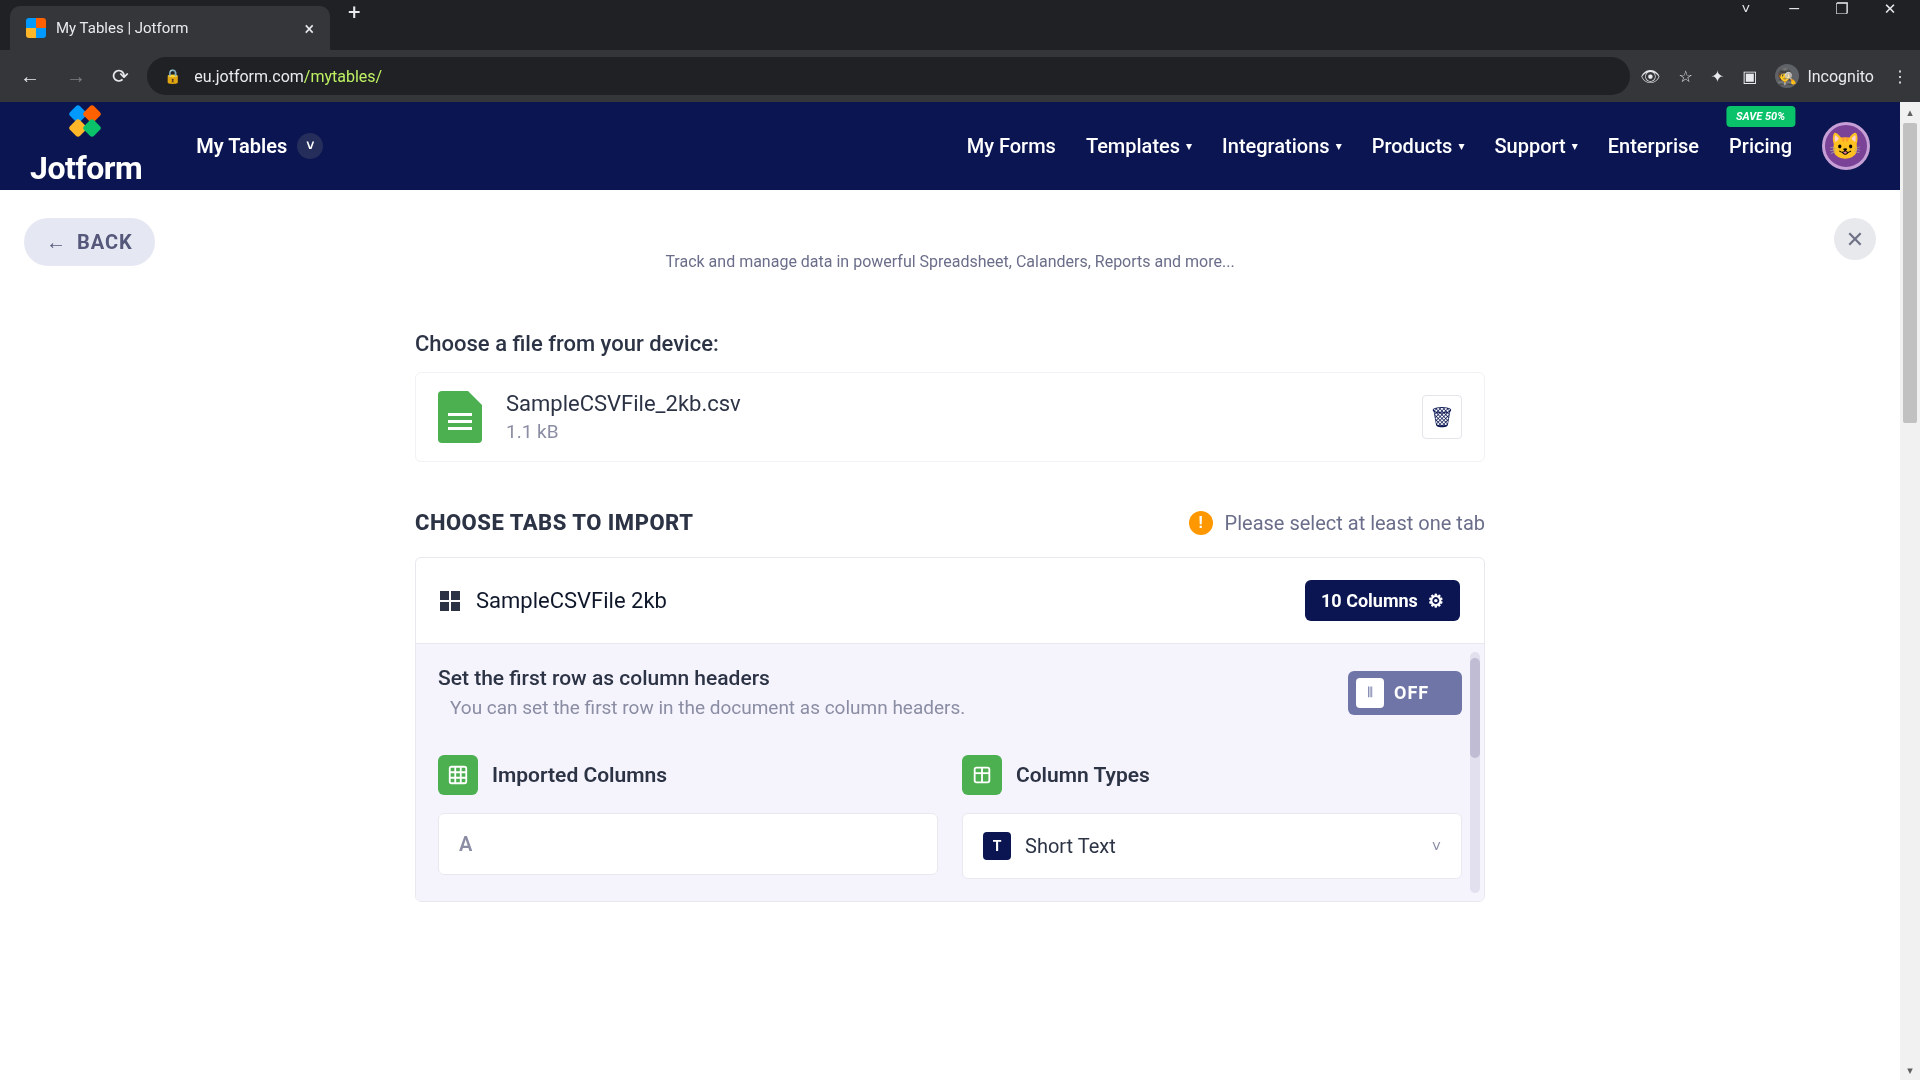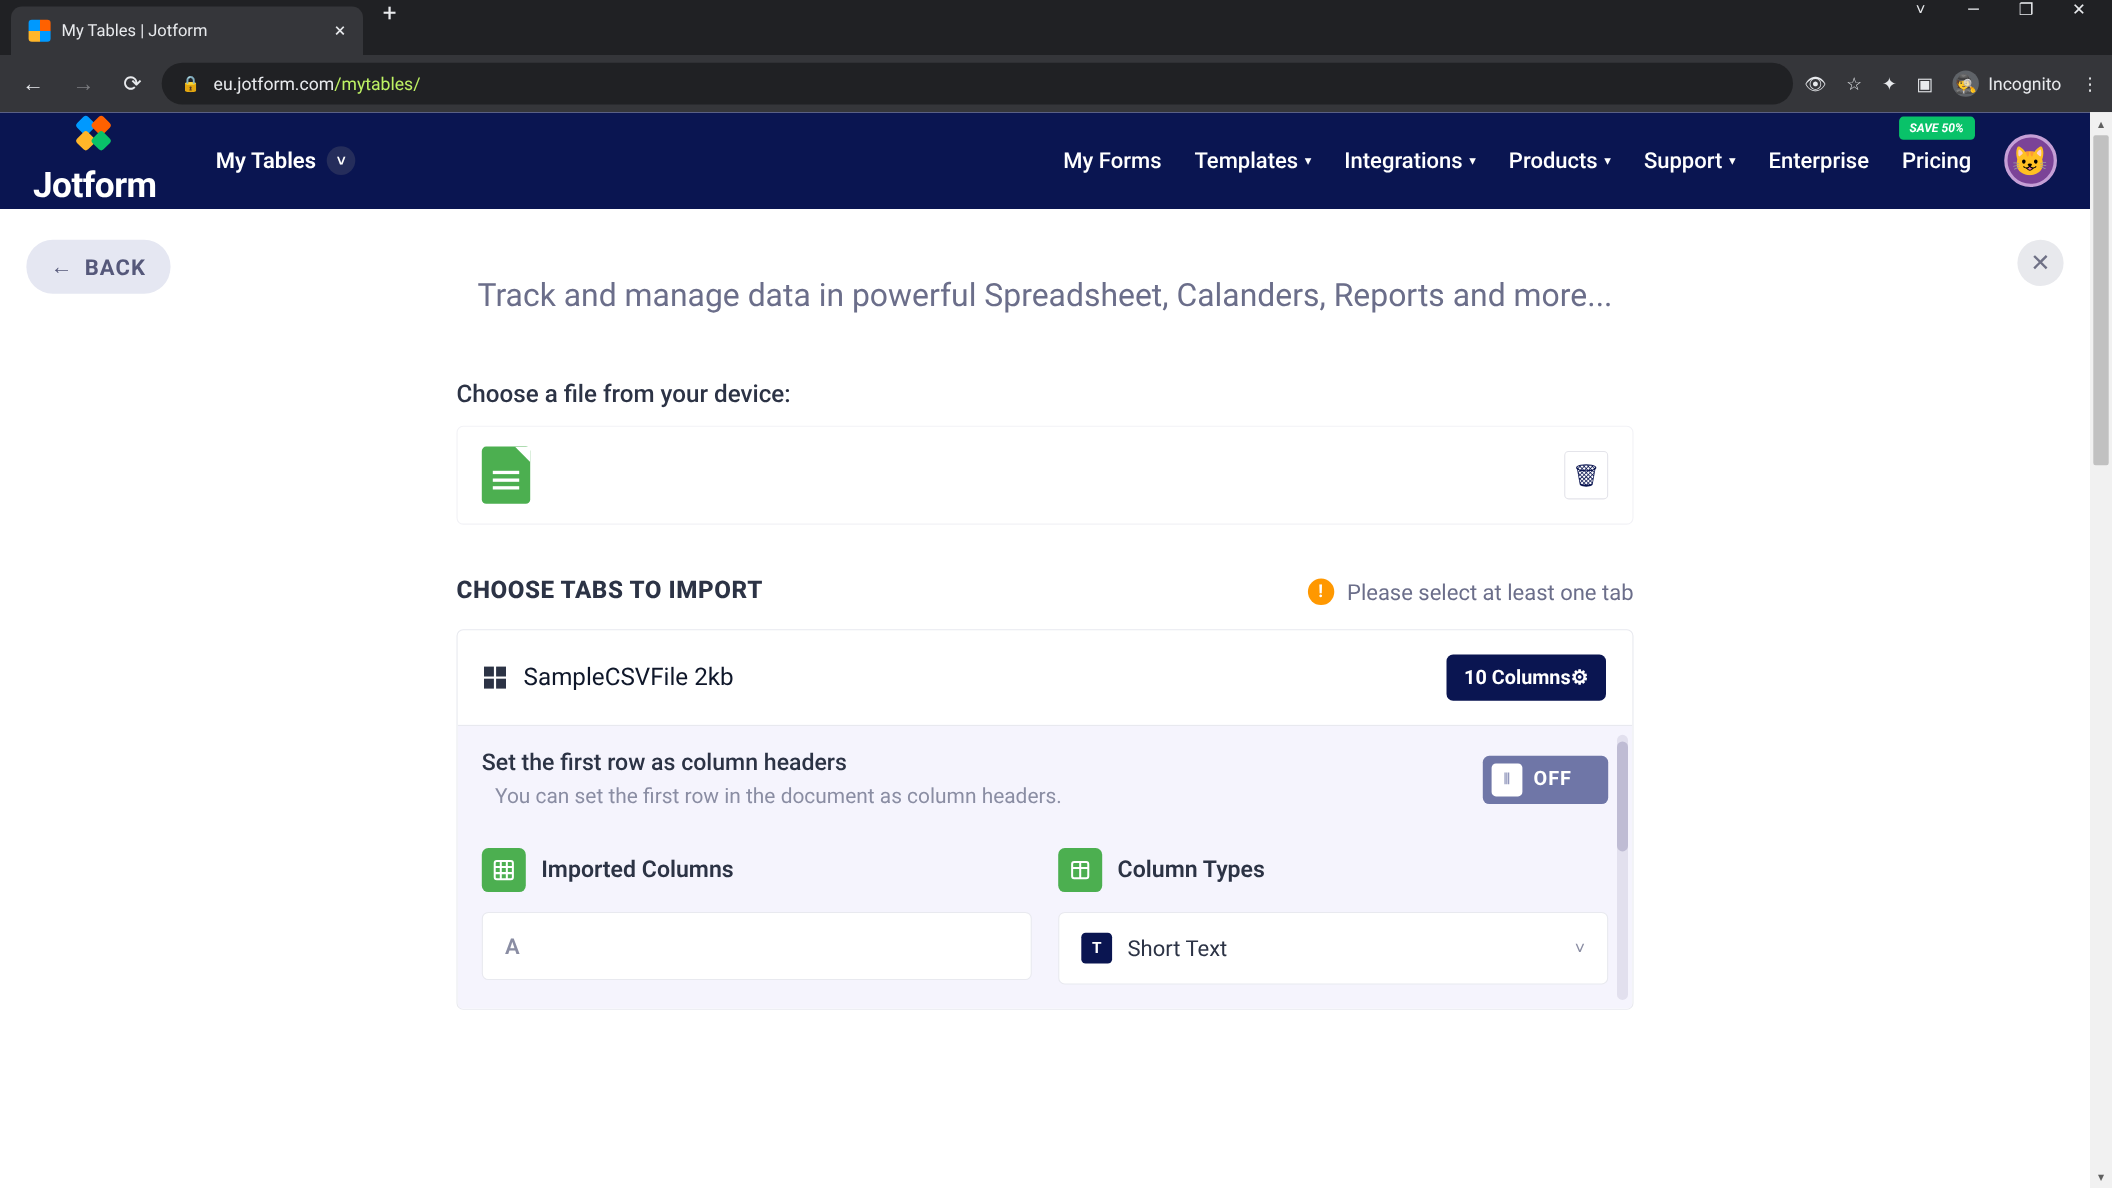--- a/index.html
+++ b/index.html
@@ -48,21 +48,21 @@
 .pricing-wrap { position: relative; }
 .save-badge { position: absolute; top: -28px; left: 50%; transform: translateX(-50%); background: #09c269; color: #fff; font-size: 11px; font-weight: 700; padding: 4px 10px; border-radius: 4px; font-style: italic; white-space: nowrap; }
 .avatar { width: 48px; height: 48px; background: #7b4397; border-radius: 50%; border: 3px solid #c59fd6; display: flex; align-items: center; justify-content: center; font-size: 26px; }
 
 
 .content { background: #fff; height: calc(100% - 88px); position: relative; padding: 0; }
 .back-pill { position: absolute; top: 28px; left: 24px; background: #e5e7f2; border-radius: 24px; padding: 12px 22px; display: flex; align-items: center; gap: 10px; color: #55587a; font-size: 20px; font-weight: 700; letter-spacing: 1px; }
 .close-circle { position: absolute; top: 28px; right: 24px; width: 42px; height: 42px; background: #e8e9ed; border-radius: 50%; display: flex; align-items: center; justify-content: center; color: #6f7186; font-size: 22px; }
 .center-col { max-width: 1070px; margin: 0 auto; padding-top: 40px; }
 .title { color: #0a1551; font-size: 42px; font-weight: 800; text-align: center; }
-.subtitle { color: #6b6e8a; font-size: 29px; text-align: center; margin-top: 22px; }
+.subtitle { color: #6b6e8a; font-size: 16px; text-align: center; margin-top: 22px; }
 .section-label { color: #2c3345; font-size: 22px; font-weight: 500; margin-top: 60px; }
 
 .file-card { background: #fff; border: 1px solid #f2f2f6; border-radius: 6px; padding: 18px 22px; margin-top: 16px; display: flex; align-items: center; gap: 24px; }
 .file-icon { width: 44px; height: 52px; background: #4caf50; border-radius: 4px; position: relative; }
 .file-icon::before { content: ''; position: absolute; top: 0; right: 0; width: 14px; height: 14px; background: #fff; clip-path: polygon(0 0, 100% 100%, 100% 0); }
 .file-icon::after { content: ''; position: absolute; left: 10px; top: 22px; width: 24px; height: 3px; background: #fff; box-shadow: 0 7px 0 #fff, 0 14px 0 #fff; }
 .file-info .fname { font-size: 22px; color: #2c3345; }
 .file-info .fsize { font-size: 19px; color: #8a8da3; margin-top: 4px; }
 .trash-btn { margin-left: auto; width: 40px; height: 44px; border: 1px solid #e4e4ea; border-radius: 4px; display: flex; align-items: center; justify-content: center; color: #0a1551; font-size: 20px; }
 
@@ -70,21 +70,21 @@
 .tabs-title { color: #2c3345; font-size: 22px; font-weight: 800; letter-spacing: 0.5px; }
 .warn { margin-left: auto; display: flex; align-items: center; gap: 12px; }
 .warn-dot { width: 24px; height: 24px; background: #ff9800; border-radius: 50%; color: #fff; display: flex; align-items: center; justify-content: center; font-weight: 700; font-size: 16px; }
 .warn-text { color: #6b6e8a; font-size: 20px; }
 
 .tab-panel { border: 1px solid #e8e9ef; border-radius: 6px; margin-top: 22px; overflow: hidden; }
 .tab-head { display: flex; align-items: center; padding: 22px 24px; gap: 16px; }
 .grid-icon { width: 20px; height: 20px; display: grid; grid-template-columns: 1fr 1fr; grid-template-rows: 1fr 1fr; gap: 2px; }
 .grid-icon span { background: #2c3345; }
 .tab-name { font-size: 22px; color: #0f172a; }
-.cols-pill { margin-left: auto; background: #0a1551; color: #fff; padding: 10px 16px; border-radius: 6px; font-size: 18px; font-weight: 700; display: flex; align-items: center; gap: 0; }
+.cols-pill { margin-left: auto; background: #0a1551; color: #fff; padding: 10px 16px; border-radius: 6px; font-size: 18px; font-weight: 700; display: flex; align-items: center; gap: 10px; }
 
 .tab-body { background: #f5f4fd; border-top: 1px solid #e8e9ef; padding: 22px; position: relative; }
 .row1 { display: flex; align-items: center; }
 .row1 .h { font-size: 21px; color: #2c3345; font-weight: 500; }
 .row1 .s { font-size: 19px; color: #8a8da3; margin-top: 6px; margin-left: 12px; }
 .toggle { margin-left: auto; background: #6f76a7; border-radius: 6px; height: 44px; width: 114px; display: flex; align-items: center; padding: 0 8px; gap: 10px; }
 .toggle .knob { width: 28px; height: 30px; background: #fff; border-radius: 4px; display: flex; align-items: center; justify-content: center; color: #6f76a7; font-size: 14px; }
 .toggle .lbl { color: #fff; font-size: 18px; font-weight: 700; letter-spacing: 1px; }
 .inner-scroll { position: absolute; right: 4px; top: 8px; bottom: 8px; width: 10px; background: #e2e0ee; border-radius: 5px; }
 .inner-scroll .thumb { position: absolute; top: 6px; width: 100%; height: 100px; background: #bfbcd4; border-radius: 5px; }
@@ -207,20 +207,24 @@
       <div class="close-circle">
         <span>✕</span>
       </div>
 
       <div class="center-col">
         <p class="subtitle">Track and manage data in powerful Spreadsheet, Calanders, Reports and more...</p>
 
         <div class="section-label">Choose a file from your device:</div>
         <div class="file-card">
           <div class="file-icon"></div>
+          <div class="file-info">
+            <div class="fname">SampleCSVFile_2kb.csv</div>
+            <div class="fsize">1.1 kB</div>
+          </div>
           <div class="trash-btn">
             <span>🗑</span>
           </div>
         </div>
 
         <div class="tabs-header">
           <div class="tabs-title">CHOOSE TABS TO IMPORT</div>
           <div class="warn">
             <div class="warn-dot">!</div>
             <div class="warn-text">Please select at least one tab</div>

